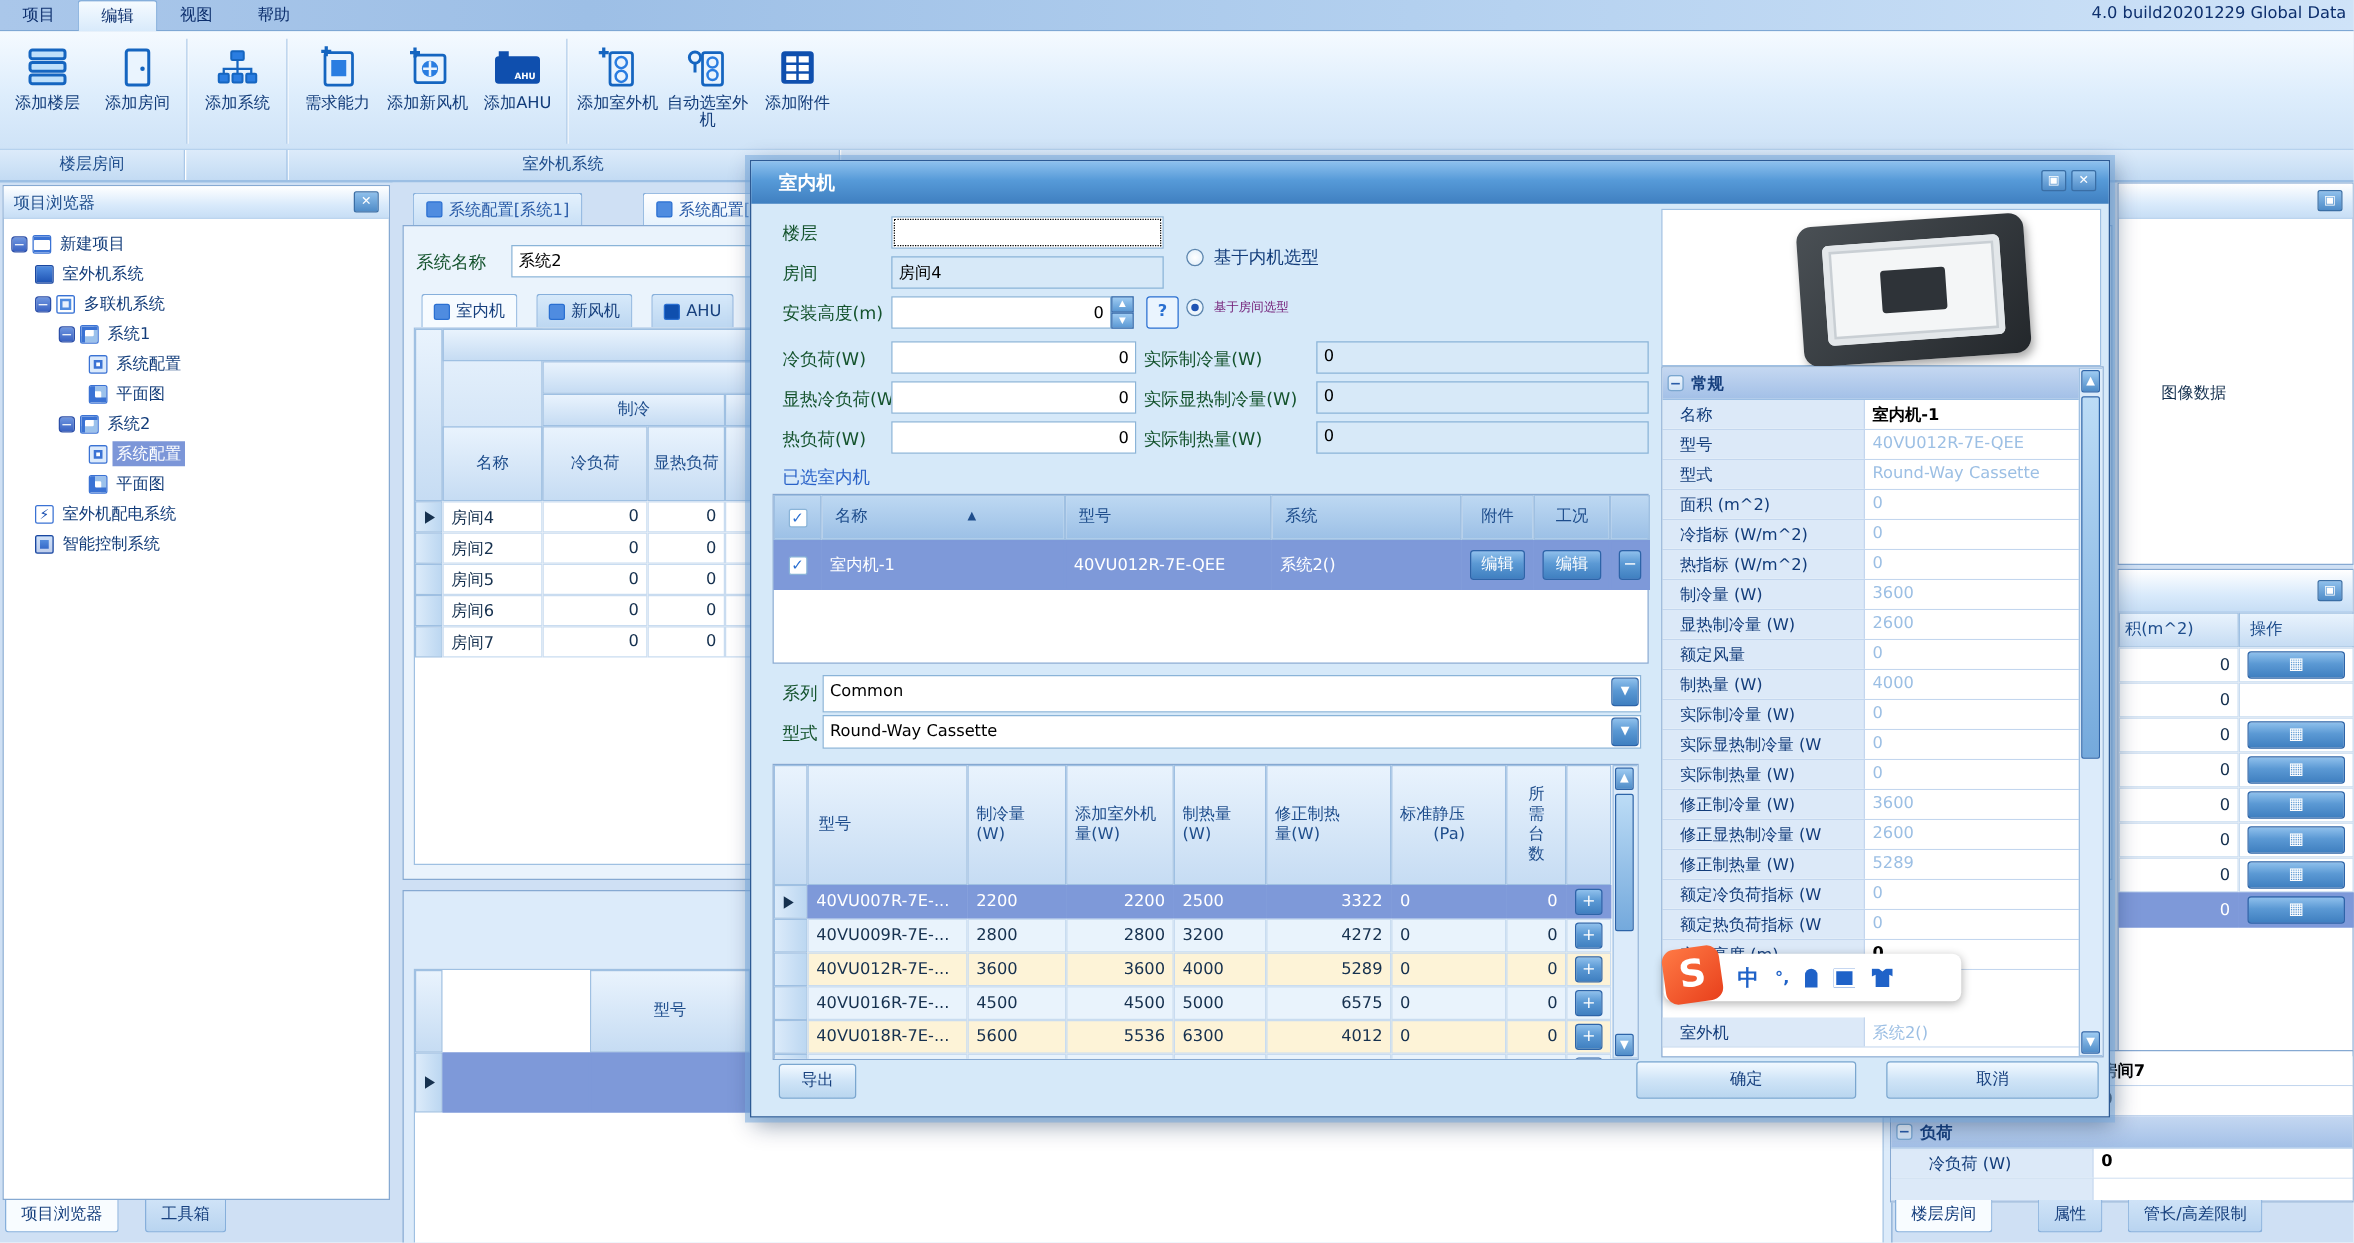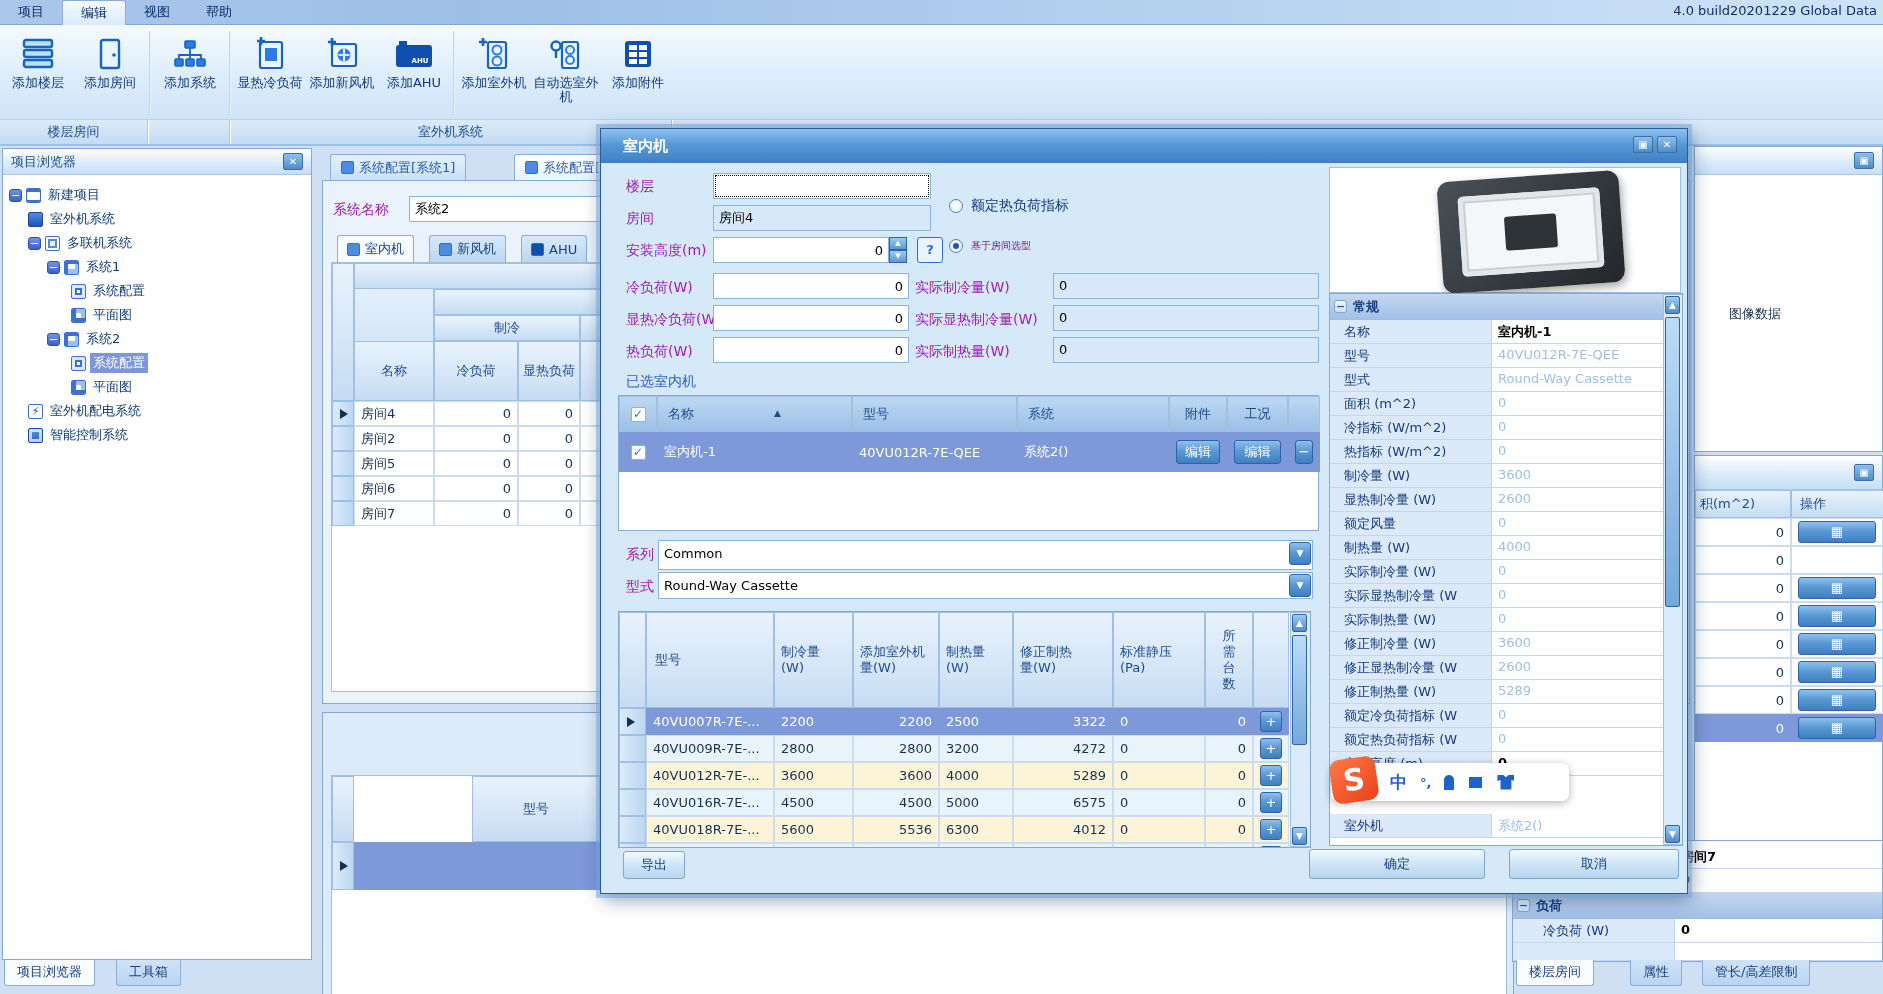--- a/index.html
+++ b/index.html
@@ -99,21 +99,21 @@
     background:linear-gradient(#9ecbf2,#4f8cc8); color:#fff; font-size:9px; text-align:center; line-height:16px; }
   .sb-thumb { position:absolute; left:1px; width:15px; border:1px solid #2d64a8; border-radius:2px;
     background:linear-gradient(#bcdcf6,#74a9dc); }
 
   
   .dialog { left:600px; top:128px; width:1088px; height:766px; z-index:50;
     background:#d6e9f9; border:1px solid #2d5a94; box-shadow:0 0 0 4px rgba(120,170,220,.55), 3px 5px 18px rgba(0,30,70,.45); }
   .dtitle { position:absolute; left:0; top:0; width:100%; height:34px;
     background:linear-gradient(#8ec1ee,#569ad8 45%,#3f7fc0); color:#fff; font-weight:bold; font-size:15px;
     display:flex; align-items:center; padding:0 22px; }
-  .flabel { position:absolute; color:#a21caf; font-size:14px; }
+  .flabel { position:absolute; color:#14532d; font-size:14px; }
   .proprow { position:absolute; left:0; width:334px; height:24px; border-bottom:1px solid #c3d6ee; display:flex; }
   .proprow .pl { width:162px; background:#dce9f8; border-right:1px solid #c3d6ee; padding:3px 4px 0 14px;
     color:#123c7a; white-space:nowrap; overflow:hidden; }
   .proprow .pv { flex:1; background:#fff; padding:3px 4px 0 6px; color:#9cbfe4; white-space:nowrap; overflow:hidden; }
   .proprow .pv.ed { color:#000; font-weight:bold; }
   .pgroup { position:absolute; left:0; width:334px; height:26px; background:linear-gradient(#c4d7f1,#a3c0e7);
     border-bottom:1px solid #9cbfe4; color:#17407e; font-weight:bold; display:flex; align-items:center; gap:6px; padding-left:4px; }
   .pgroup .exp { background:linear-gradient(#eef5fd,#cfe2f6); color:#2a5ca8; border-color:#7aa6cf; }
 
   
@@ -188,21 +188,21 @@
     </div>
     <div class="tsep"></div>
     <div class="tbtn">
       <span>
           <svg width="36" height="36" viewBox="0 0 36 36">
             <rect x="8" y="6" width="22" height="26" rx="2" fill="#eaf4fe" stroke="#1565c0" stroke-width="2.2"></rect>
             <rect x="13" y="12" width="12" height="13" fill="#2a7de1"></rect>
             <path d="M5 5h8M9 1v8" stroke="#1565c0" stroke-width="2.6"></path>
           </svg>
         </span>
-      <span class="lbl">显热冷负荷</span>
+      <span class="lbl">需求能力</span>
     </div>
     <div class="tbtn">
       <span>
           <svg width="36" height="36" viewBox="0 0 36 36">
             <rect x="8" y="8" width="24" height="22" rx="2" fill="#eaf4fe" stroke="#1565c0" stroke-width="2.2"></rect>
             <circle cx="20" cy="19" r="6.5" fill="#2a7de1"></circle>
             <path d="M20 13v12M14.5 19h11" stroke="#eaf4fe" stroke-width="2"></path>
             <path d="M4 6h8M8 2v8" stroke="#1565c0" stroke-width="2.6"></path>
           </svg>
         </span>
@@ -480,21 +480,21 @@
     <div class="dtitle">
       <span>室内机</span>
       <div class="mini-btn" style="position:absolute;right:34px;top:7px;">▣</div>
       <div class="mini-btn" style="position:absolute;right:10px;top:7px;">✕</div>
     </div>
 
     <div class="flabel" style="left:25px;top:49px;">楼层</div>
     <input class="abs tbox" style="left: 112px; top: 44px; width: 218px; height: 26px; outline: rgb(0, 0, 0) dotted 1px; outline-offset: -3px;" value="">
     <div class="abs" style="left:348px;top:68px;display:flex;gap:8px;align-items:center;">
       <span class="radio"></span>
-        <span style="color:#123c7a;font-size:14px;">额定热负荷指标</span>
+        <span style="color:#123c7a;font-size:14px;">基于内机选型</span>
     </div>
     <div class="flabel" style="left:25px;top:81px;">房间</div>
     <input class="abs tbox ro" style="left: 112px; top: 76px; width: 218px; height: 26px;" value="房间4">
     <div class="abs" style="left:348px;top:110px;display:flex;gap:8px;align-items:center;">
       <span class="radio on"></span>
         <span style="color:#701a75;font-size:10px;">基于房间选型</span>
     </div>
     <div class="flabel" style="left:25px;top:113px;">安装高度(m)</div>
     <input class="abs tbox" style="left: 112px; top: 108px; width: 176px; height: 26px; text-align: right;" value="0">
     <div class="abs spin" style="left:288px;top:108px;">
@@ -560,21 +560,21 @@
       <div class="gh" style="left:0;top:0;width:27px;height:96px;"></div>
       <div class="gh" style="left:27px;top:0;width:128px;height:96px;justify-content:flex-start;padding-left:8px;">型号</div>
       <div class="gh" style="left:155px;top:0;width:79px;height:96px;justify-content:flex-start;padding-left:6px;text-align:left;">制冷量
 (W)</div>
       <div class="gh" style="left:234px;top:0;width:86px;height:96px;justify-content:flex-start;padding-left:6px;text-align:left;">添加室外机
 量(W)</div>
       <div class="gh" style="left:320px;top:0;width:74px;height:96px;justify-content:flex-start;padding-left:6px;text-align:left;">制热量
 (W)</div>
       <div class="gh" style="left:394px;top:0;width:100px;height:96px;justify-content:flex-start;padding-left:6px;text-align:left;">修正制热
 量(W)</div>
-      <div class="gh" style="left:494px;top:0;width:92px;height:96px;justify-content:flex-start;padding-left:6px;text-align:left;">标准静压
+      <div class="gh" style="left:494px;top:0;width:92px;height:96px;justify-content:flex-start;padding-left:6px;text-align:right;">标准静压
 (Pa)</div>
       <div class="gh" style="left:586px;top:0;width:48px;height:96px;padding:0 14px;">所需台数</div>
       <div class="gh" style="left:634px;top:0;width:36px;height:96px;"></div>
 
       <div id="model-rows">
           <div class="marker sel" style="left: 0px; top: 96px; width: 27px; height: 27px;"></div>
           <div class="gc selrow" style="left: 27px; top: 96px; width: 128px; height: 27px;">40VU007R-7E-...</div>
           <div class="gc selrow" style="left: 155px; top: 96px; width: 79px; height: 27px;">2200</div>
           <div class="gc r selrow" style="left: 234px; top: 96px; width: 86px; height: 27px;">2200</div>
           <div class="gc selrow" style="left: 320px; top: 96px; width: 74px; height: 27px;">2500</div>

